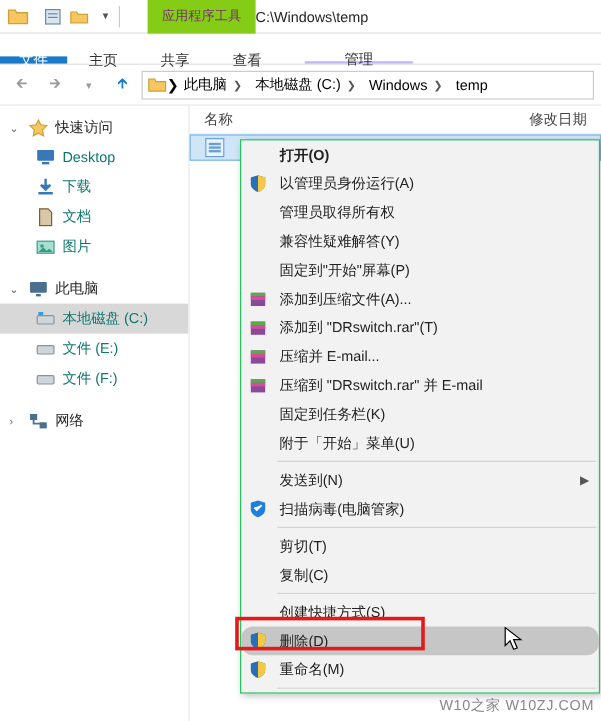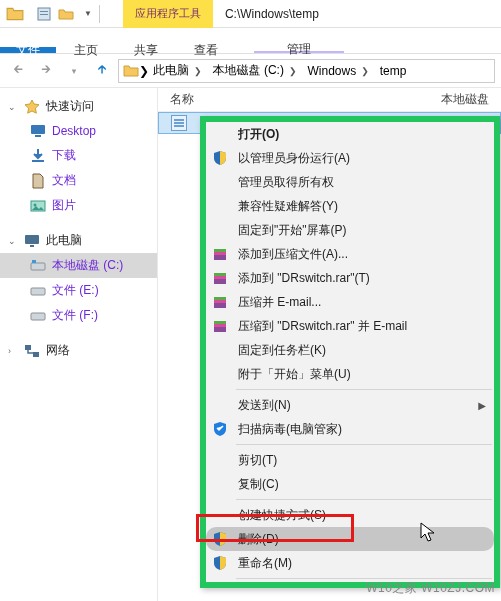--- a/index.html
+++ b/index.html
@@ -4,22 +4,22 @@
 <style>
 * { margin: 0; padding: 0; box-sizing: border-box; font-family: "Microsoft YaHei", "Segoe UI", sans-serif; font-size: 12px; }
 body { background: #fff; width: 501px; height: 601px; overflow: hidden; position: relative; }
 
 
 .titlebar { height: 28px; display: flex; align-items: center; background: #fff; border-bottom: 1px solid #e0e0e0; }
 .titlebar .folder-icon { width: 18px; height: 18px; margin: 0 6px; }
 .titlebar .sep { width: 1px; height: 18px; background: #ccc; margin: 0 3px; }
 .titlebar .qat { display: flex; align-items: center; gap: 6px; padding: 0 6px; }
 .titlebar .dropdown-caret { color: #555; font-size: 8px; padding: 0 4px; }
-.ribbon-contextual { width: 90px; background: #fde047; height: 28px; display: flex; align-items: center; justify-content: center; color: #7a2f70; font-size: 11px; }
-.titlebar .path-title { padding: 0 12px; color: #222; }
+.ribbon-contextual { width: 90px; background: #84cc16; height: 28px; display: flex; align-items: center; justify-content: center; color: #7a2f70; font-size: 11px; }
+.titlebar .path-title { padding: 0 0; color: #222; }
 
 
 .tabs { height: 26px; display: flex; align-items: stretch; border-bottom: 1px solid #e0e0e0; }
 .tab { padding: 0 18px; display: flex; align-items: center; color: #333; margin-top: 19px; }
 .tab-file { background: #1979ca; color: #fff; padding: 0 16px; }
 .tab-manage { width: 90px; justify-content: center; border-bottom: 2px solid #c4b5fd; }
 
 
 .addrbar { height: 34px; display: flex; align-items: center; padding: 4px 6px; gap: 4px; border-bottom: 1px solid #e8e8e8; }
 .nav-btn { width: 24px; height: 24px; display: flex; align-items: center; justify-content: center; color: #9a9a9a; }
@@ -27,35 +27,35 @@
 .addr-path { flex: 1; height: 24px; border: 1px solid #ccc; display: flex; align-items: center; padding: 0 4px; overflow: hidden; }
 .addr-seg { display: flex; align-items: center; gap: 2px; padding: 0 4px; white-space: nowrap; }
 .addr-seg .chev { font-size: 9px; color: #555; padding: 0 3px; }
 
 
 .main { display: flex; height: calc(601px - 28px - 26px - 34px); }
 .sidebar { width: 158px; border-right: 1px solid #e8e8e8; padding: 6px 0; overflow-y: auto; }
 .nav-group { margin-bottom: 10px; }
 .nav-header { display: flex; align-items: center; gap: 6px; padding: 4px 8px; color: #222; }
 .nav-header .expand { font-size: 9px; color: #666; width: 10px; }
-.nav-item { display: flex; align-items: center; gap: 6px; padding: 4px 8px 4px 30px; color: #6d28d9; }
+.nav-item { display: flex; align-items: center; gap: 6px; padding: 4px 8px 4px 30px; color: #0f766e; }
 .nav-item.selected { background: #d8d8d8; }
 .icon { width: 16px; height: 16px; flex-shrink: 0; }
 
 .content { flex: 1; position: relative; }
 .col-headers { height: 24px; display: flex; align-items: center; border-bottom: 1px solid #eee; padding-left: 12px; color: #444; }
 .col-headers .col-name { flex: 1; }
 .col-headers .col-date { width: 60px; }
 .file-row { height: 22px; display: flex; align-items: center; padding-left: 12px; }
 .file-row.selected { background: #cfe6f9; border: 1px solid #7ab7e8; }
 .file-row .fname-icon { width: 16px; height: 16px; border: 1px solid #6aa0d8; background: #eaf3fb; margin-right: 6px; position: relative; }
 .file-row .fname-icon::after { content: ""; position: absolute; left: 2px; top: 3px; right: 2px; height: 2px; background: #6aa0d8; box-shadow: 0 3px 0 #6aa0d8, 0 6px 0 #6aa0d8; }
 
 
-.context-menu { position: absolute; left: 200px; top: 116px; width: 300px; background: #f2f2f2; border: 6px solid #22c55e; box-shadow: 2px 2px 6px rgba(0,0,0,.25); }
+.context-menu { position: absolute; left: 200px; top: 116px; width: 300px; background: #f2f2f2; border: 1px solid #22c55e; box-shadow: 2px 2px 6px rgba(0,0,0,.25); }
 .cm-item { display: flex; align-items: center; height: 24px; padding: 0 8px 0 4px; gap: 8px; color: #222; }
 .cm-item.bold { font-weight: bold; }
 .cm-item.highlighted { background: #c6c6c6; border-radius: 10px; }
 .cm-icon { width: 20px; height: 20px; display: flex; align-items: center; justify-content: center; flex-shrink: 0; }
 .cm-label { flex: 1; white-space: nowrap; overflow: hidden; }
 .cm-arrow { font-size: 10px; color: #555; }
 .cm-sep { height: 1px; background: #d4d4d4; margin: 3px 2px 3px 30px; }
 .red-box { position: absolute; border: 3px solid #e21a1a; left: 196px; top: 514px; width: 158px; height: 28px; pointer-events: none; }
 
 
@@ -210,21 +210,21 @@
             <path stroke="#4a6f8f" stroke-width="1.5" fill="none" d="M4 7v3h8V9"></path>
           </svg>
         <span>网络</span>
       </div>
     </div>
   </div>
 
   <div class="content">
     <div class="col-headers">
       <div class="col-name">名称</div>
-      <div class="col-date">本地磁盘</div>
+      <div class="col-date">修改日期</div>
     </div>
     <div class="file-row selected">
       <div class="fname-icon"></div>
     </div>
   </div>
 </div>
 
 <div class="context-menu">
   <div class="cm-item bold">
       <span class="cm-icon"></span>

